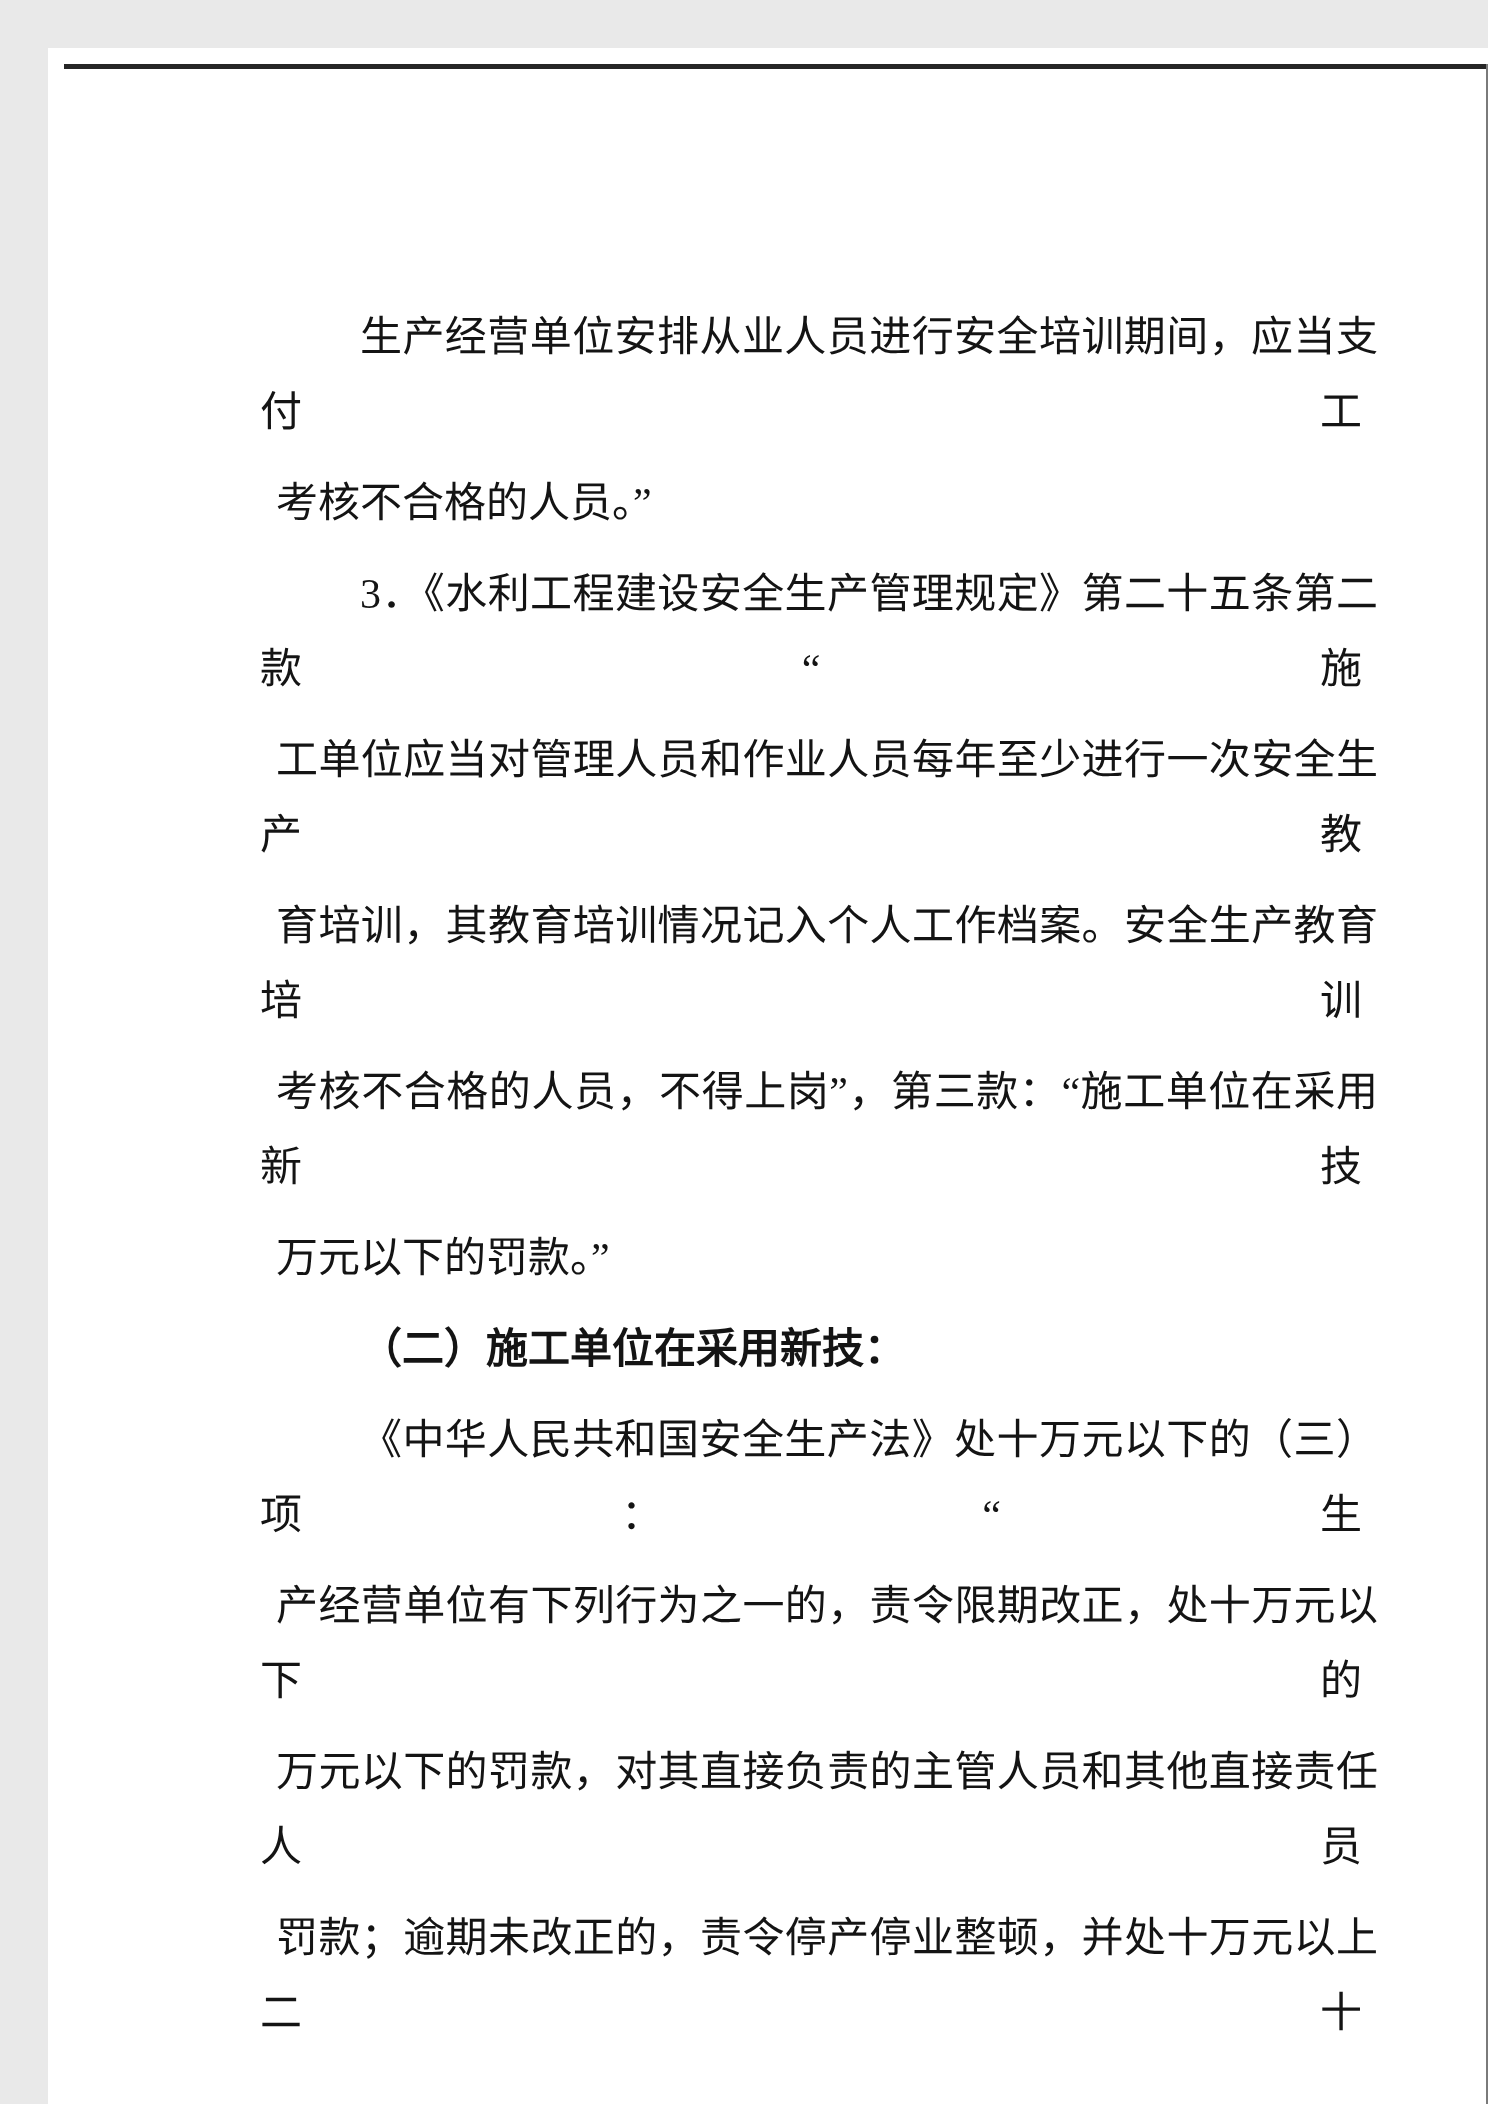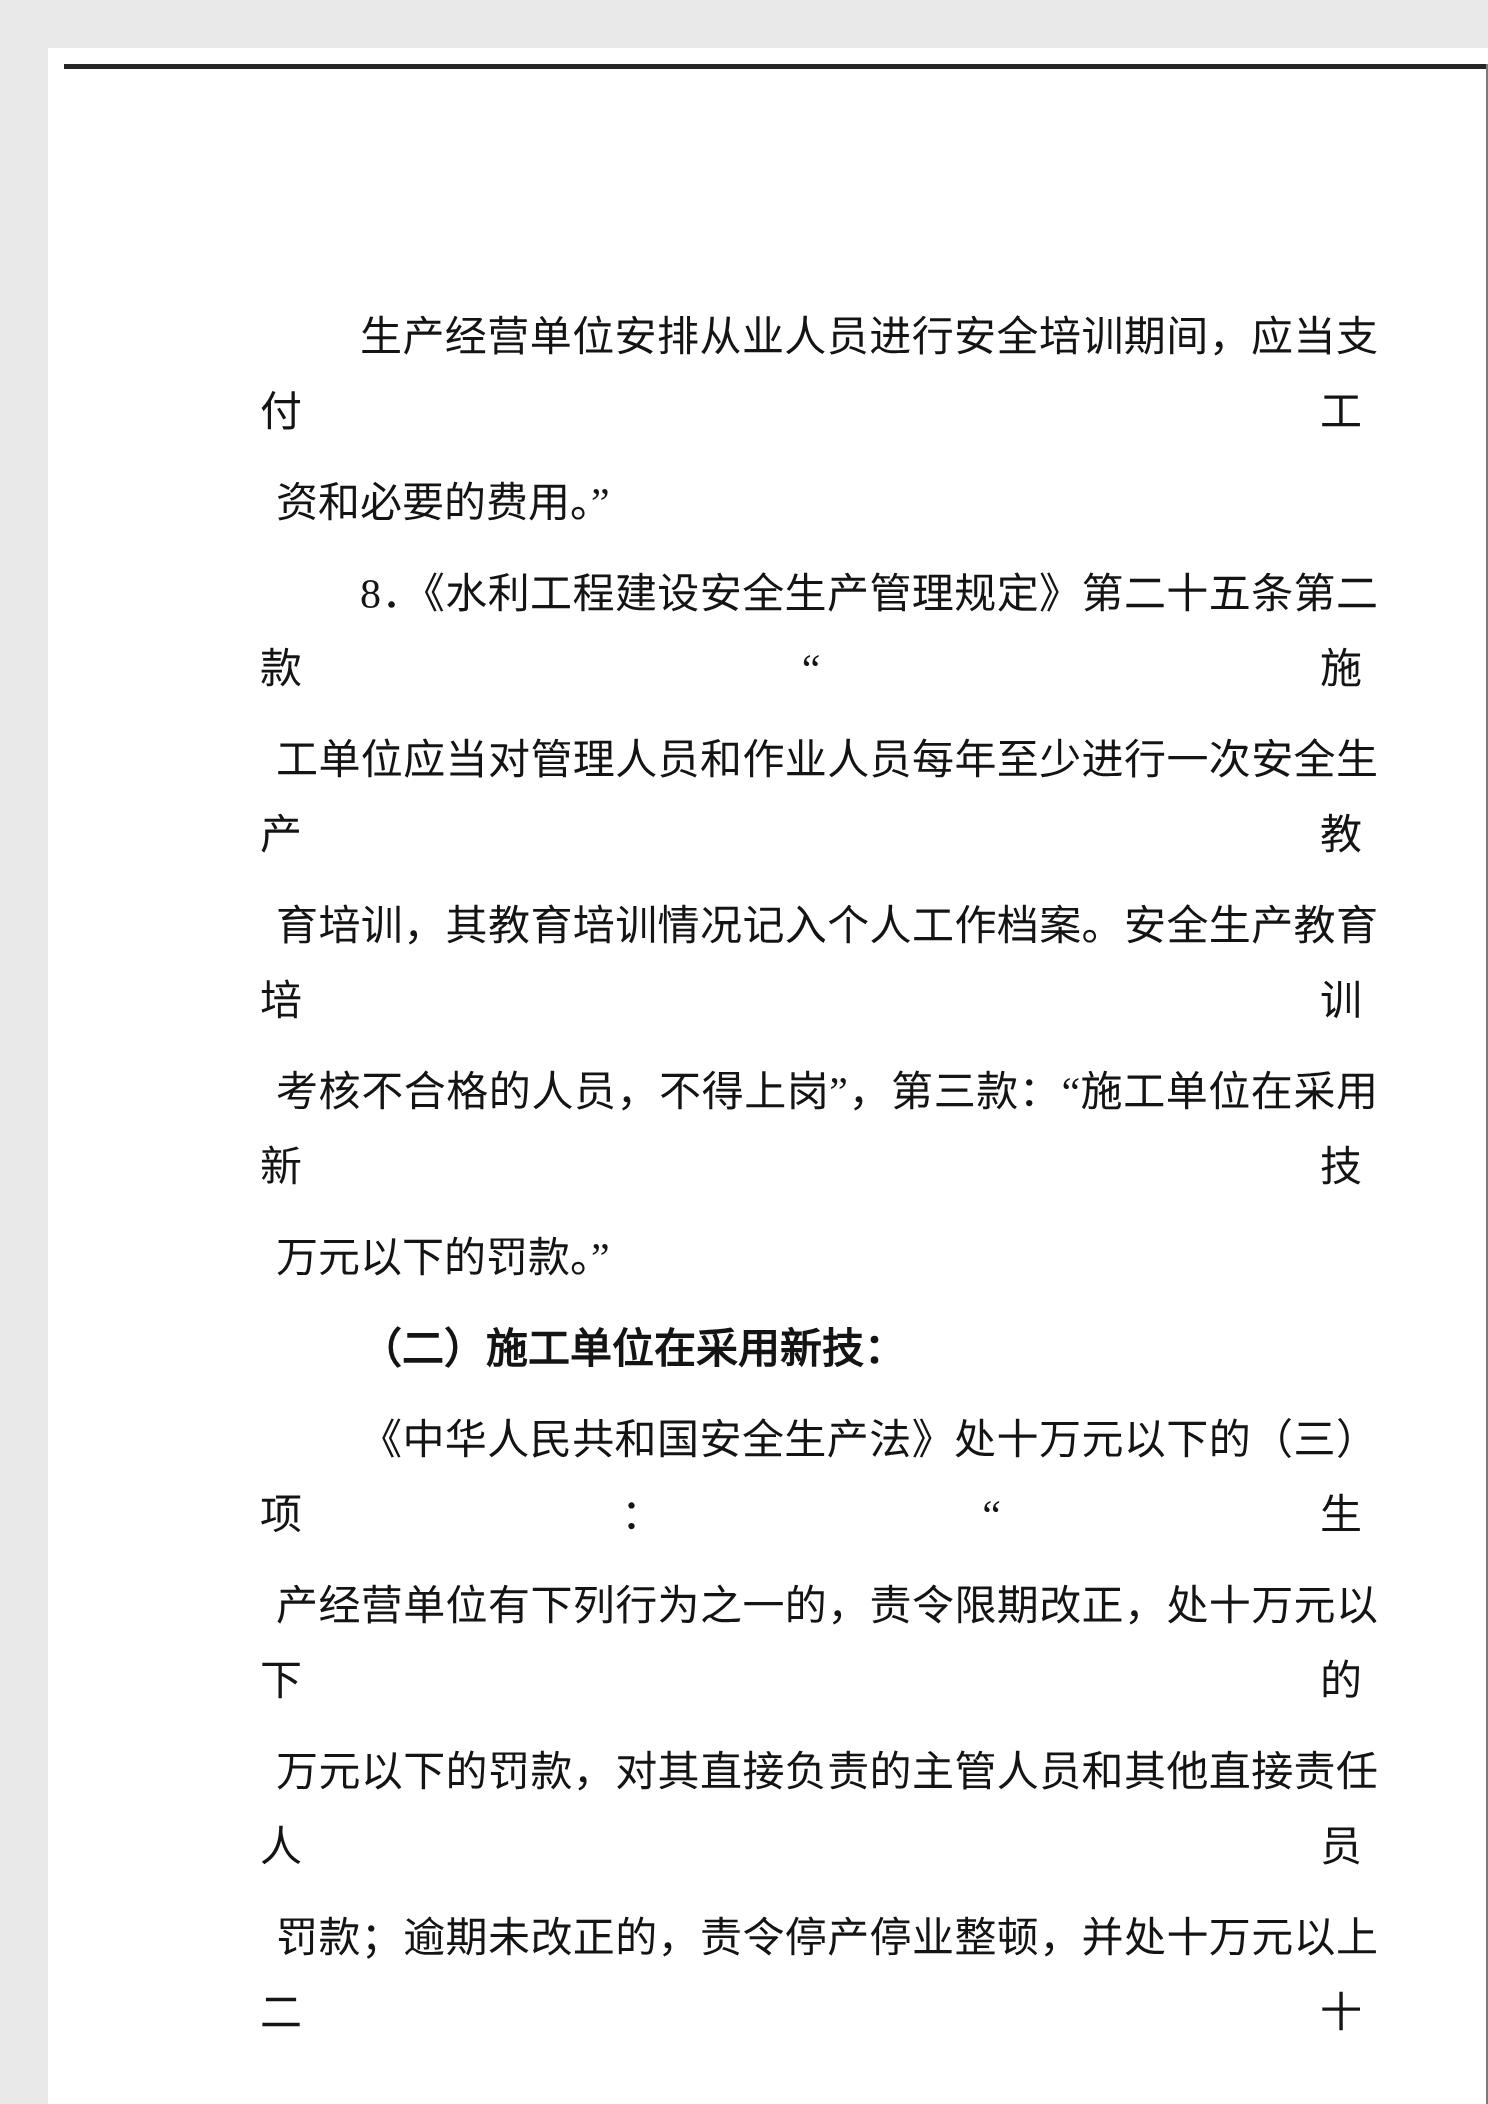--- a/index.html
+++ b/index.html
@@ -58,22 +58,22 @@
 </head>
 <body>
 
 <div class="page">
   <div class="edge-top"></div>
   <div class="edge-right"></div>
 
   <main class="text-column">
 
   <div class="line indent just"><span>生产经营单位安排从业人员进行安全培训期间，应当支付工</span></div>
-      <div class="line"><span>资和必要的费用。”</span></div>
-      <div class="line indent just"><span>8．《水利工程建设安全生产管理规定》第二十五条第二款“施</span></div>
+      <div class="line"><span>考核不合格的人员。”</span></div>
+      <div class="line indent just"><span>3．《水利工程建设安全生产管理规定》第二十五条第二款“施</span></div>
       <div class="line just"><span>工单位应当对管理人员和作业人员每年至少进行一次安全生产教</span></div>
       <div class="line just"><span>育培训，其教育培训情况记入个人工作档案。安全生产教育培训</span></div>
       <div class="line just"><span>考核不合格的人员，不得上岗”，第三款：“施工单位在采用新技</span></div>
       <div class="line"><span>万元以下的罚款。”</span></div>
       <div class="line heading indent"><span class="b">（二）施工单位在采用新技：</span></div>
       <div class="line indent just"><span>《中华人民共和国安全生产法》处十万元以下的（三）项：“生</span></div>
       <div class="line just"><span>产经营单位有下列行为之一的，责令限期改正，处十万元以下的</span></div>
       <div class="line just"><span>万元以下的罚款，对其直接负责的主管人员和其他直接责任人员</span></div>
       <div class="line just"><span>罚款；逾期未改正的，责令停产停业整顿，并处十万元以上二十</span></div>
       <div class="line just"></div>

